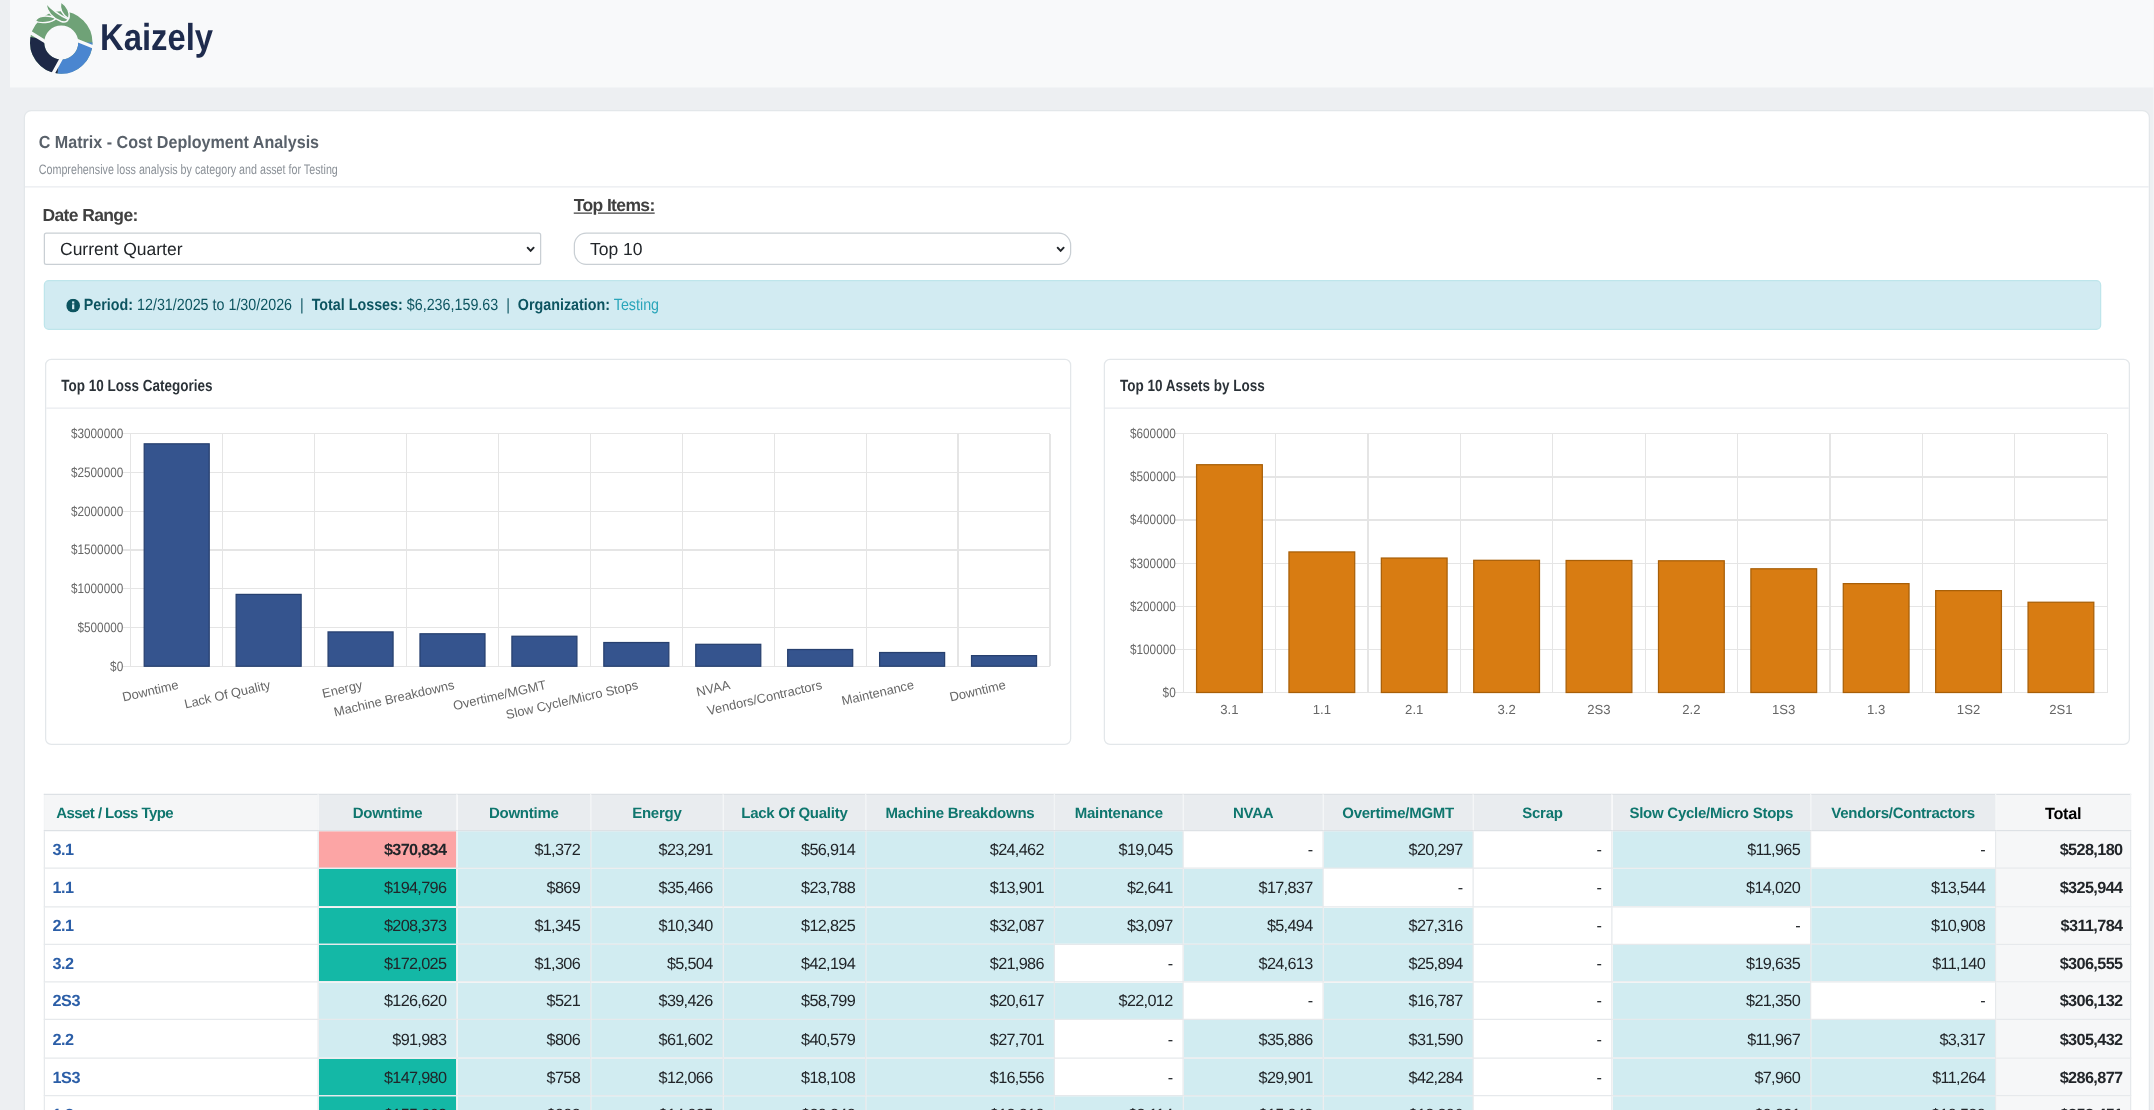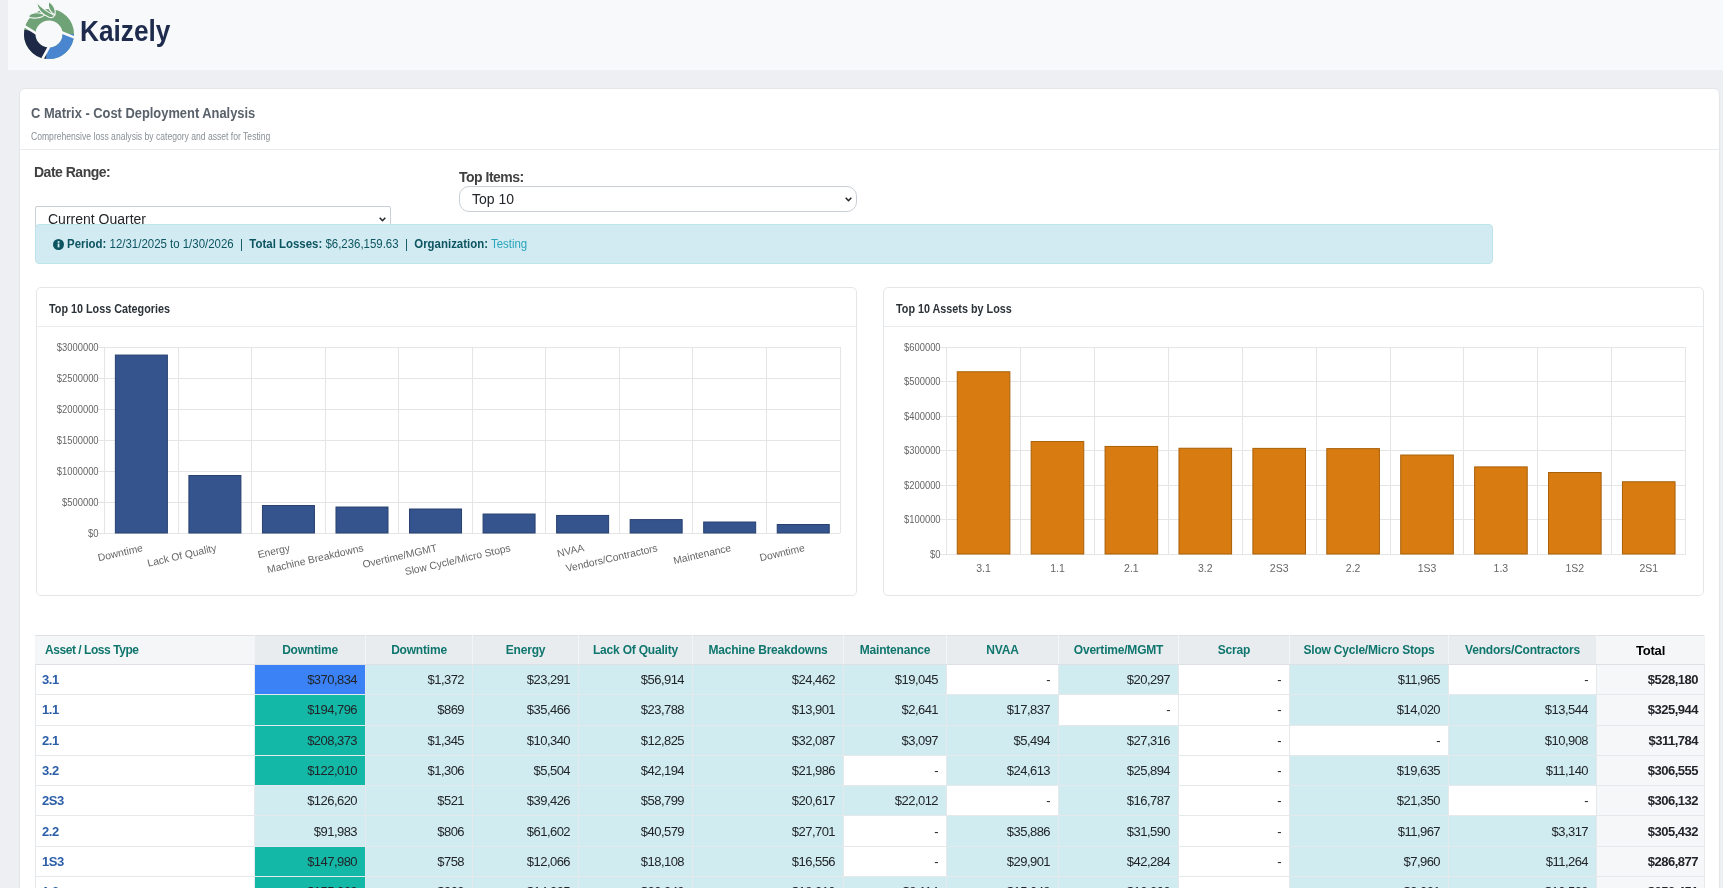--- a/index.html
+++ b/index.html
@@ -13,39 +13,39 @@
   .card { left:19px; top:88px; width:1701px; height:900px; background:#fff; border:1px solid #e3e7ea; border-radius:6px; }
 
   .title { left:31px; top:105px; font-size:14px; font-weight:bold; color:#59616a; transform:scaleX(.92); transform-origin:left top; }
   .subtitle { left:31px; top:130px; font-size:11px; color:#8a9097; transform:scaleX(.78); transform-origin:left top; }
   .hdrline { left:20px; top:149px; width:1699px; height:1px; background:#e9ecef; }
 
   .flabel { font-size:14px; font-weight:bold; color:#404040; letter-spacing:-0.5px; }
   .sel { height:26px; background:#fff; border:1px solid #c9cfd4; border-radius:2px; font-size:14px; color:#212529; line-height:24px; padding-left:12px; }
   .chev { position:absolute; right:4px; top:10px; }
 
-  .alertbar { left:35px; top:224px; width:1458px; height:40px; background:#d2ebf2; border:1px solid #bee5eb; border-radius:4px; color:#0c5460; font-size:13px; line-height:38px; padding-left:17px; }
+  .alertbar { left:35px; top:224px; width:1646px; height:40px; background:#d2ebf2; border:1px solid #bee5eb; border-radius:4px; color:#0c5460; font-size:13px; line-height:38px; padding-left:17px; }
   .alertbar b { font-weight:bold; }
   .alertbar .atxt { display:inline-block; transform:scaleX(.88); transform-origin:left center; }
   .teal { color:#2aa5ba; }
 
   .chartcard { top:287px; width:821px; height:309px; background:#fff; border:1px solid #e3e7ea; border-radius:5px; }
   .chartcard .chead { position:absolute; left:0; top:0; width:100%; height:39px; border-bottom:1px solid #e9ecef; }
   .chartcard .ctitle { position:absolute; left:11.5px; top:13px; font-size:13px; font-weight:bold; color:#2b3238; transform:scaleX(.83); transform-origin:left top; white-space:nowrap; }
 
   table.grid { border-collapse:collapse; table-layout:fixed; width:1670px; font-size:13px; color:#212529; }
   table.grid td, table.grid th { border:1px solid #e6e9ec; overflow:hidden; white-space:nowrap; }
   table.grid th { height:29px; font-size:12px; font-weight:bold; color:#0f766e; background:#e9ecef; text-align:center; padding:0 6px; border-color:#dde1e5 #f2f4f5; letter-spacing:-0.2px; }
   table.grid th.first { background:#f5f6f7; text-align:left; padding-left:9px; letter-spacing:-0.45px; }
   table.grid th.total { background:#f5f6f7; color:#000000; font-size:13px; }
   table.grid td { height:30.3px; text-align:right; padding-right:8px; letter-spacing:-0.55px; }
   table.grid td.asset { text-align:left; padding-left:6px; font-weight:bold; color:#2b5ea7; background:#fff; letter-spacing:-0.4px; }
   table.grid td.b { background:#d1ecf1; }
   table.grid td.y { background:#14b8a6; }
-  table.grid td.p { background:#3b82f6; font-weight:normal;text-align:right; }
+  table.grid td.p { background:#fca5a5; font-weight:bold;text-align:right; }
   table.grid td.w { background:#fff; }
   table.grid td.t { background:#f6f7f8; font-weight:bold; letter-spacing:-0.5px; padding-right:6px; }
   svg text { font-family:"Liberation Sans", sans-serif; }
 </style>
 </head>
 <body>
 <div class="abs navbar"></div>
 <svg class="abs" style="left:20px; top:0px;" width="62" height="64" viewBox="0 0 62 64">
   <g transform="translate(-19,0)">
     <circle cx="48" cy="34" r="19.3" fill="none" stroke="#6fa277" stroke-width="11.4"></circle>
@@ -64,22 +64,22 @@
   </g>
 </svg>
 <div class="abs brand">Kaizely</div>
 
 <div class="abs card"></div>
 <div class="abs title">C Matrix - Cost Deployment Analysis</div>
 <div class="abs subtitle">Comprehensive loss analysis by category and asset for Testing</div>
 <div class="abs hdrline"></div>
 
 <div class="abs flabel" style="left:34px; top:164px;">Date Range:</div>
-<div class="abs flabel" style="left:459px; top:169px;">Top Items:</div>
-<div class="abs sel" style="left:35px; top:186px; width:356px;margin-top:20px;">Current Quarter
+<div class="abs flabel" style="left:459px; top:156px;text-decoration:underline;">Top Items:</div>
+<div class="abs sel" style="left:35px; top:186px; width:398px;">Current Quarter
   <svg class="chev" width="7" height="5" viewBox="0 0 7 5">
       <path d="M0.7 0.7 L3.5 3.7 L6.3 0.7" fill="none" stroke="#23272b" stroke-width="1.6"></path>
     </svg>
 </div>
 <div class="abs sel" style="left:459px; top:186px; width:398px;border-radius:10px;">Top 10
   <svg class="chev" width="7" height="5" viewBox="0 0 7 5">
       <path d="M0.7 0.7 L3.5 3.7 L6.3 0.7" fill="none" stroke="#23272b" stroke-width="1.6"></path>
     </svg>
 </div>
 
@@ -284,21 +284,21 @@
           <td class="b">$3,097</td>
           <td class="b">$5,494</td>
           <td class="b">$27,316</td>
           <td class="w">-</td>
           <td class="w">-</td>
           <td class="b">$10,908</td>
           <td class="t">$311,784</td>
         </tr>
 <tr>
           <td class="asset">3.2</td>
-          <td class="y">$122,010</td>
+          <td class="y">$172,025</td>
           <td class="b">$1,306</td>
           <td class="b">$5,504</td>
           <td class="b">$42,194</td>
           <td class="b">$21,986</td>
           <td class="w">-</td>
           <td class="b">$24,613</td>
           <td class="b">$25,894</td>
           <td class="w">-</td>
           <td class="b">$19,635</td>
           <td class="b">$11,140</td>

